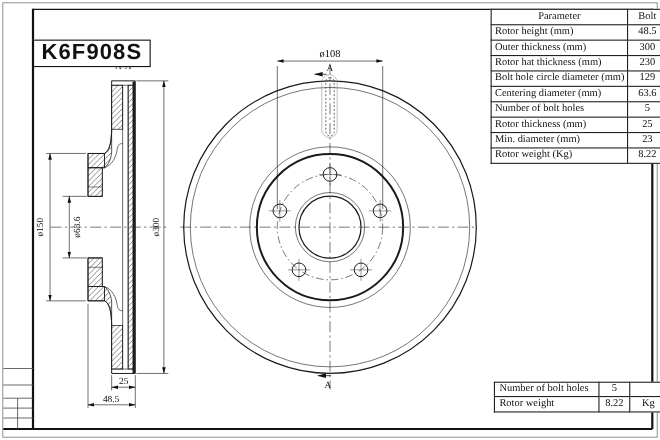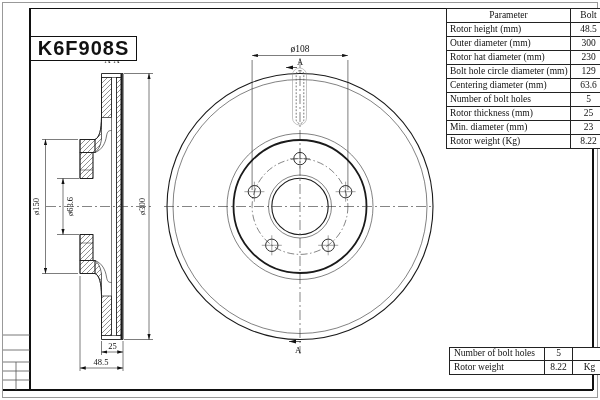--- a/index.html
+++ b/index.html
@@ -183,25 +183,25 @@
   <tbody>
         <tr class="hdr">
     <td>Parameter</td>
     <td>Bolt</td>
   </tr>
   <tr>
           <td>Rotor height (mm)</td>
           <td class="val">48.5</td>
         </tr>
   <tr>
-          <td>Outer diameter (mm)</td>
+          <td>Outer thickness (mm)</td>
           <td class="val">300</td>
         </tr>
   <tr>
-          <td>Rotor hat diameter (mm)</td>
+          <td>Rotor hat thickness (mm)</td>
           <td class="val">230</td>
         </tr>
   <tr>
           <td>Bolt hole circle diameter (mm)</td>
           <td class="val">129</td>
         </tr>
   <tr>
           <td>Centering diameter (mm)</td>
           <td class="val">63.6</td>
         </tr>

